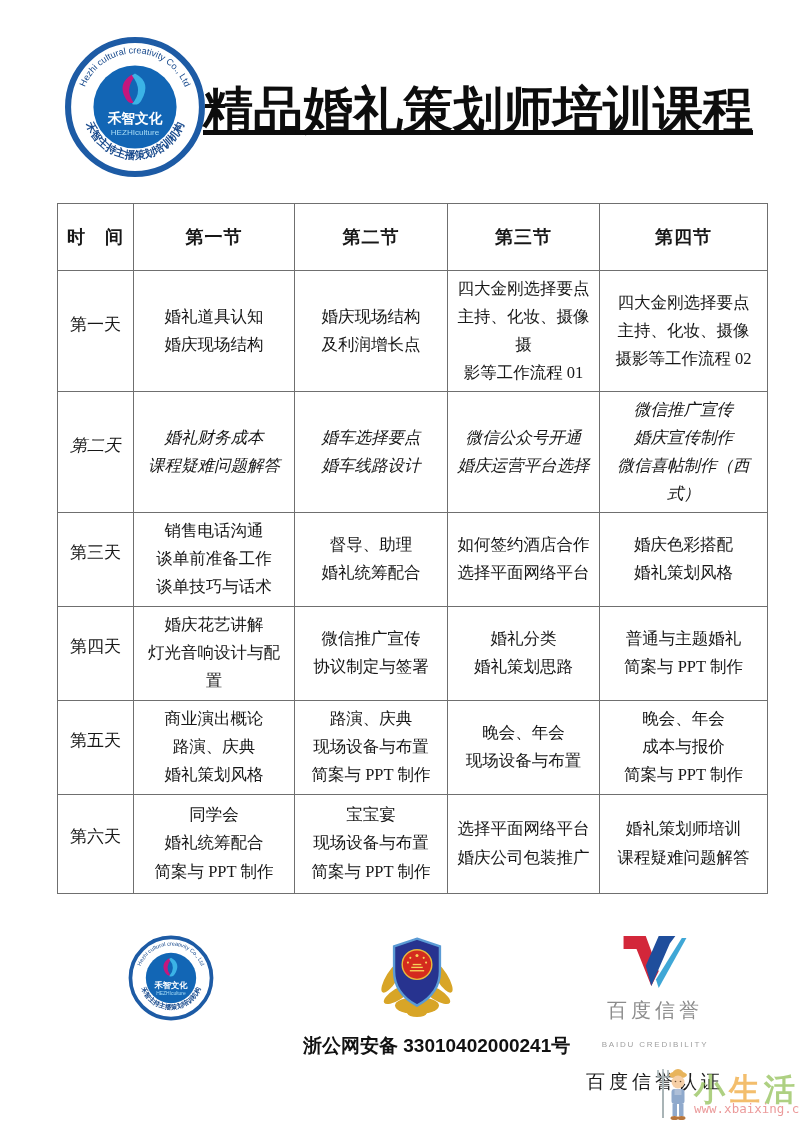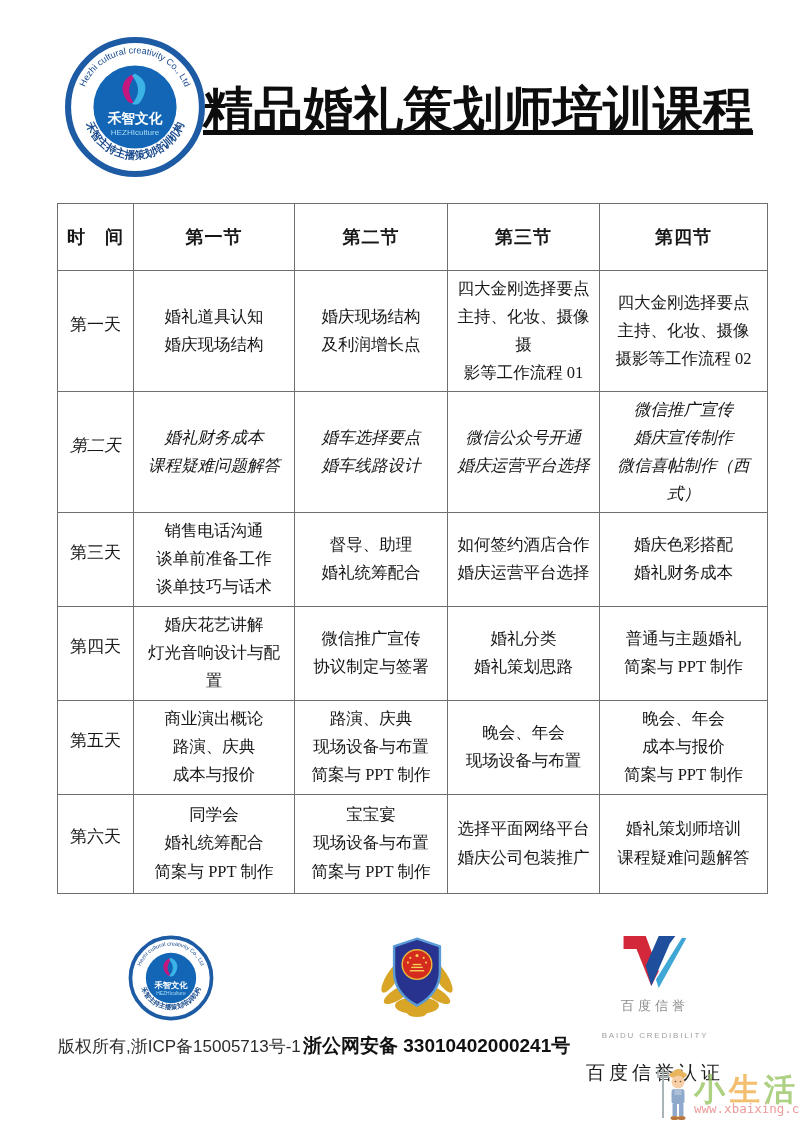--- a/index.html
+++ b/index.html
@@ -39,21 +39,21 @@
   
   .footer-col { position:absolute; text-align:center; }
   .footer-icp   { left:58px;  top:935px; width:225px; }
   .footer-police{ left:303px; top:933px; width:228px; }
   .footer-baidu { left:545px; top:933px; width:220px; }
   .footer-icp .logo-small { width:86px; height:86px; display:inline-block; }
   .icp-text { margin-top:10px; font-size:17px; color:#2b2b2b; white-space:nowrap; }
   .police-badge { width:88px; height:86px; display:inline-block; }
   .police-text { margin-top:10px; font-size:19px; font-weight:bold; color:#111; white-space:nowrap; }
   .baidu-v { width:74px; height:58px; display:inline-block; }
-  .baidu-cn { font-size:13px; color:#8b8b8b; letter-spacing:4px; margin-top:2px; }
+  .baidu-cn { font-size:20px; color:#8b8b8b; letter-spacing:4px; margin-top:2px; }
   .baidu-en { font-size:8px; color:#a0a0a0; letter-spacing:1.8px; margin-top:16px; }
   .baidu-cert { font-size:19px; color:#1c1c1c; letter-spacing:4px; margin-top:20px; }
   
   .watermark { position:absolute; right:6px; bottom:4px; width:138px; display:flex; align-items:center; }
   .wm-figure { width:36px; height:58px; flex:none; }
   .wm-right { position:relative; margin-left:2px; }
   .wm-text { font-size:31px; font-weight:bold; letter-spacing:4px; line-height:1; font-family:"DejaVu Serif",serif; opacity:.75; }
   .wm-url { font-size:12.5px; color:#e99090; font-family:"DejaVu Sans Mono",monospace; margin-top:-4px; white-space:nowrap; opacity:.9; }
   .wm-c0,.wm-c2 { color:#93c159; }
   .wm-c1 { color:#f0a93d; }
@@ -130,40 +130,40 @@
 微信喜帖制作（西式）</td>
     </tr>
     <tr>
       <td class="day">第三天</td>
       <td>销售电话沟通
 谈单前准备工作
 谈单技巧与话术</td>
       <td>督导、助理
 婚礼统筹配合</td>
       <td>如何签约酒店合作
-婚庆运营平台选择</td>
+选择平面网络平台</td>
       <td>婚庆色彩搭配
-婚礼财务成本</td>
+婚礼策划风格</td>
     </tr>
     <tr>
       <td class="day">第四天</td>
       <td>婚庆花艺讲解
 灯光音响设计与配置</td>
       <td>微信推广宣传
 协议制定与签署</td>
       <td>婚礼分类
 婚礼策划思路</td>
       <td>普通与主题婚礼
 简案与 PPT 制作</td>
     </tr>
     <tr>
       <td class="day">第五天</td>
       <td>商业演出概论
 路演、庆典
-成本与报价</td>
+婚礼策划风格</td>
       <td>路演、庆典
 现场设备与布置
 简案与 PPT 制作</td>
       <td>晚会、年会
 现场设备与布置</td>
       <td>晚会、年会
 成本与报价
 简案与 PPT 制作</td>
     </tr>
     <tr>
@@ -196,21 +196,20 @@
     <text font-size="10.5" fill="#17498c" font-weight="bold" font-family="Liberation Sans, sans-serif">
       <textPath href="#arcBot2" startOffset="50%" text-anchor="middle">禾智主持主播策划培训机构</textPath>
     </text>
     <g>
       <path d="M67 38 q-15 9 -6 24 q3 5 8 4 q-10 -13 1 -26 z" fill="#c5177d"></path>
       <path d="M70 37 q17 9 6 27 q-3 5 -9 3 q12 -13 0 -28 z" fill="#3bb3e6"></path>
     </g>
     <text x="70" y="86" text-anchor="middle" font-size="13.5" font-weight="bold" fill="#ffffff">禾智文化</text>
     <text x="70" y="98" text-anchor="middle" font-size="8" fill="#a8dcf5">HEZHIculture</text>
   </svg>
-  <div class="icp-text">版权所有,浙ICP备15005713号-1</div>
 </div>
 
 <div class="footer-col footer-police">
   <svg class="police-badge" viewBox="0 0 90 90">
     <g fill="#d8a527">
       <ellipse cx="19" cy="46" rx="19" ry="6" transform="rotate(-58 19 46)"></ellipse>
       <ellipse cx="71" cy="46" rx="19" ry="6" transform="rotate(58 71 46)"></ellipse>
       <ellipse cx="25" cy="64" rx="17" ry="6" transform="rotate(-32 25 64)"></ellipse>
       <ellipse cx="65" cy="64" rx="17" ry="6" transform="rotate(32 65 64)"></ellipse>
       <ellipse cx="45" cy="76" rx="23" ry="9"></ellipse>

